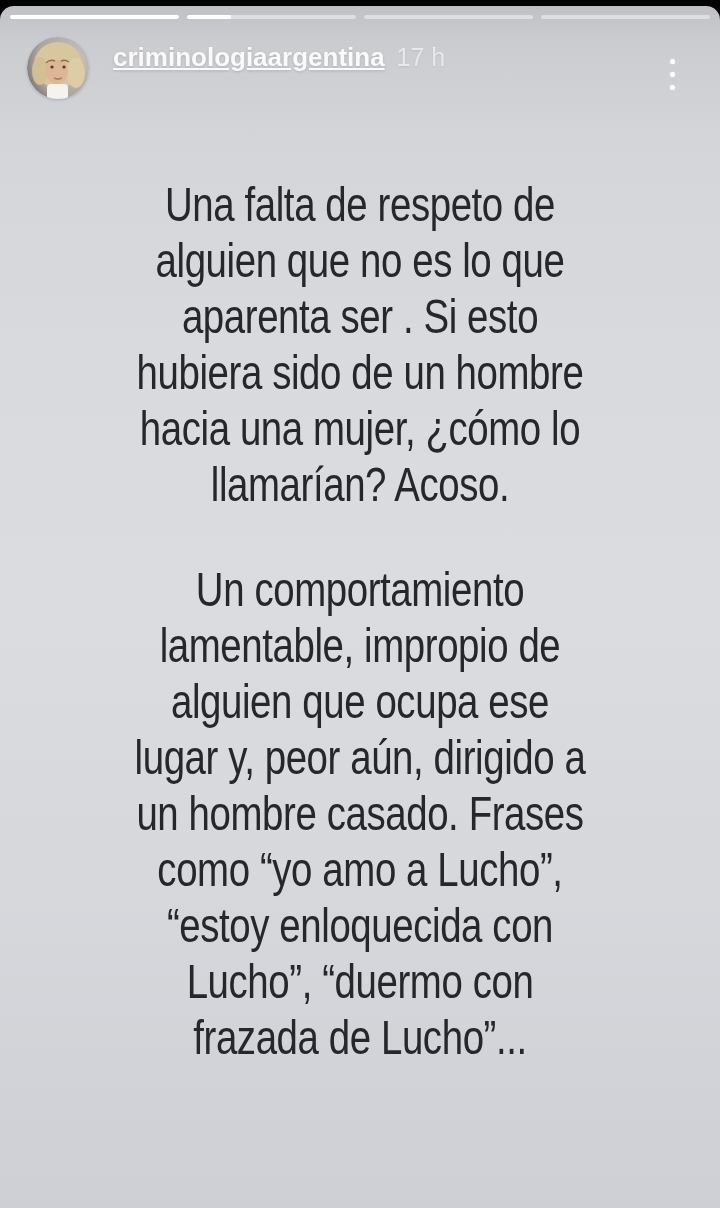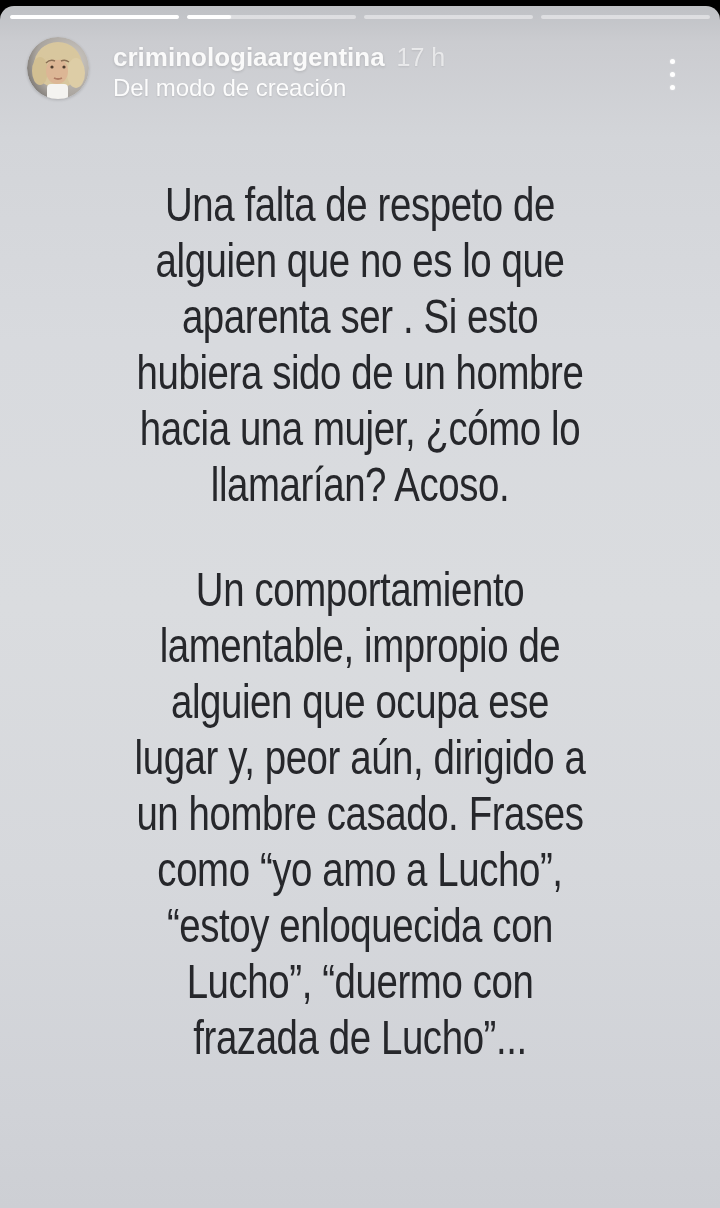--- a/index.html
+++ b/index.html
@@ -34,21 +34,21 @@
     border-radius:50%;overflow:hidden;cursor:pointer;
     box-shadow:0 1px 3px rgba(0,0,0,0.18);
   }
   .avatar svg{display:block;width:100%;height:100%;}
   .name-row{
     position:absolute;left:113px;top:36px;height:32px;
     display:flex;align-items:baseline;gap:12px;white-space:nowrap;
   }
   .username{
     font-size:26px;font-weight:700;color:#fafafa;
-    text-shadow:0 1px 3px rgba(0,0,0,0.15);cursor:pointer;
+    text-shadow:0 1px 3px rgba(0,0,0,0.15);cursor:pointer;text-decoration:underline;
   }
   .timestamp{
     font-size:25px;font-weight:400;color:rgba(255,255,255,0.62);
     text-shadow:0 1px 2px rgba(0,0,0,0.08);
   }
   .subtitle{
     position:absolute;left:113px;top:68px;font-size:24px;
     color:rgba(255,255,255,0.95);
     text-shadow:0 1px 2px rgba(0,0,0,0.12);white-space:nowrap;
   }
@@ -114,21 +114,20 @@
       <circle cx="37" cy="30" r="1.6" fill="#4d3c2e"></circle>
       <path d="M27 41 q4 2 8 0" stroke="#b07c64" stroke-width="1.8" fill="none"></path>
       <rect x="20" y="47" width="21" height="16" rx="4" fill="#f4f3f0"></rect>
     </svg>
   </div>
 
   <div class="name-row">
     <span class="username">criminologiaargentina</span>
     <span class="timestamp">17 h</span>
   </div>
-  <div class="subtitle">Del modo de creación</div>
 
   <button class="options-btn">
     <span style="display:contents">
       <i></i><i></i><i></i>
     </span>
   </button>
 
   <div class="para para-1">
     <div class="line">Una falta de respeto de</div>
     <div class="line">alguien que no es lo que</div>

